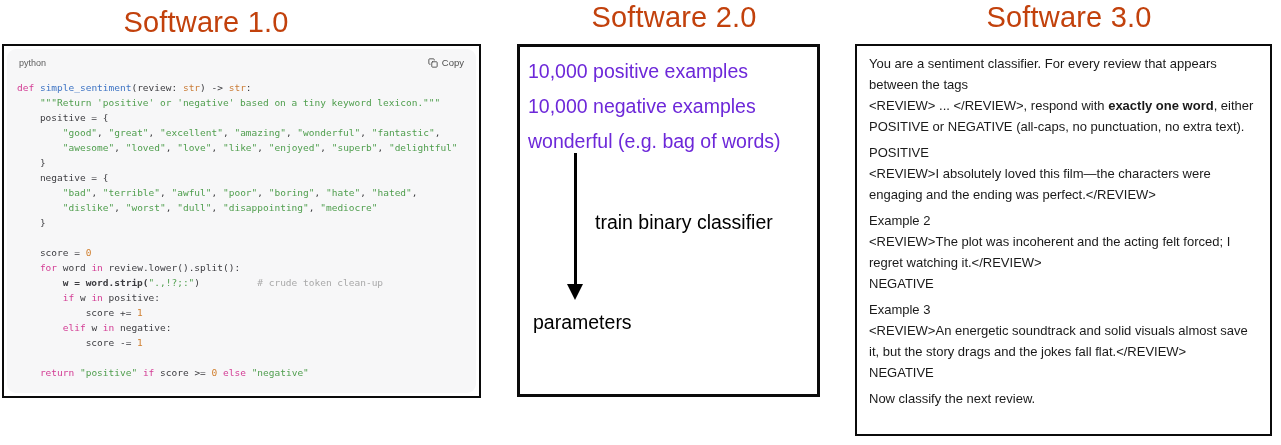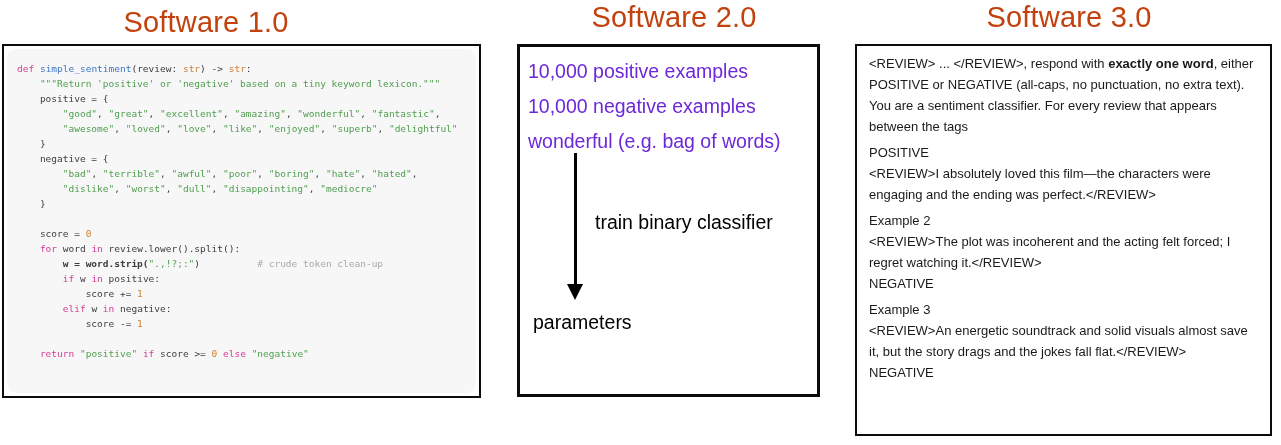--- a/index.html
+++ b/index.html
@@ -43,20 +43,32 @@
 <body>
 
 <div class="canvas">
 
   <div class="title t1">Software 1.0</div>
   <div class="title t2">Software 2.0</div>
   <div class="title t3">Software 3.0</div>
 
   <div class="box1">
     <div class="codeblock">
+      <div class="codehead">
+        <span class="lang">python</span>
+        <button class="copybtn">
+          <span style="display:inline-flex;">
+            <svg width="10" height="10" viewBox="0 0 24 24" fill="none" stroke="#4f4f4f" stroke-width="2.2" stroke-linecap="round" stroke-linejoin="round">
+              <rect x="9" y="9" width="13" height="13" rx="2"></rect>
+              <path d="M5 15H4a2 2 0 0 1-2-2V4a2 2 0 0 1 2-2h9a2 2 0 0 1 2 2v1"></path>
+            </svg>
+          </span>
+          <span>Copy</span>
+        </button>
+      </div>
       <pre class="code" id="code"><span class="tk-k" style="color: rgb(211, 60, 148);">def</span><span class="tk-p" style="color: rgb(60, 60, 64);"> </span><span class="tk-f" style="color: rgb(62, 116, 196);">simple_sentiment</span><span class="tk-p" style="color: rgb(60, 60, 64);">(review: </span><span class="tk-b" style="color: rgb(202, 124, 54);">str</span><span class="tk-p" style="color: rgb(60, 60, 64);">) -&gt; </span><span class="tk-b" style="color: rgb(202, 124, 54);">str</span><span class="tk-p" style="color: rgb(60, 60, 64);">:</span>
 <span class="tk-p" style="color: rgb(60, 60, 64);">    </span><span class="tk-s" style="color: rgb(79, 158, 77);">"""Return 'positive' or 'negative' based on a tiny keyword lexicon."""</span>
 <span class="tk-p" style="color: rgb(60, 60, 64);">    positive = {</span>
 <span class="tk-p" style="color: rgb(60, 60, 64);">        </span><span class="tk-s" style="color: rgb(79, 158, 77);">"good"</span><span class="tk-p" style="color: rgb(60, 60, 64);">, </span><span class="tk-s" style="color: rgb(79, 158, 77);">"great"</span><span class="tk-p" style="color: rgb(60, 60, 64);">, </span><span class="tk-s" style="color: rgb(79, 158, 77);">"excellent"</span><span class="tk-p" style="color: rgb(60, 60, 64);">, </span><span class="tk-s" style="color: rgb(79, 158, 77);">"amazing"</span><span class="tk-p" style="color: rgb(60, 60, 64);">, </span><span class="tk-s" style="color: rgb(79, 158, 77);">"wonderful"</span><span class="tk-p" style="color: rgb(60, 60, 64);">, </span><span class="tk-s" style="color: rgb(79, 158, 77);">"fantastic"</span><span class="tk-p" style="color: rgb(60, 60, 64);">,</span>
 <span class="tk-p" style="color: rgb(60, 60, 64);">        </span><span class="tk-s" style="color: rgb(79, 158, 77);">"awesome"</span><span class="tk-p" style="color: rgb(60, 60, 64);">, </span><span class="tk-s" style="color: rgb(79, 158, 77);">"loved"</span><span class="tk-p" style="color: rgb(60, 60, 64);">, </span><span class="tk-s" style="color: rgb(79, 158, 77);">"love"</span><span class="tk-p" style="color: rgb(60, 60, 64);">, </span><span class="tk-s" style="color: rgb(79, 158, 77);">"like"</span><span class="tk-p" style="color: rgb(60, 60, 64);">, </span><span class="tk-s" style="color: rgb(79, 158, 77);">"enjoyed"</span><span class="tk-p" style="color: rgb(60, 60, 64);">, </span><span class="tk-s" style="color: rgb(79, 158, 77);">"superb"</span><span class="tk-p" style="color: rgb(60, 60, 64);">, </span><span class="tk-s" style="color: rgb(79, 158, 77);">"delightful"</span>
 <span class="tk-p" style="color: rgb(60, 60, 64);">    }</span>
 <span class="tk-p" style="color: rgb(60, 60, 64);">    negative = {</span>
 <span class="tk-p" style="color: rgb(60, 60, 64);">        </span><span class="tk-s" style="color: rgb(79, 158, 77);">"bad"</span><span class="tk-p" style="color: rgb(60, 60, 64);">, </span><span class="tk-s" style="color: rgb(79, 158, 77);">"terrible"</span><span class="tk-p" style="color: rgb(60, 60, 64);">, </span><span class="tk-s" style="color: rgb(79, 158, 77);">"awful"</span><span class="tk-p" style="color: rgb(60, 60, 64);">, </span><span class="tk-s" style="color: rgb(79, 158, 77);">"poor"</span><span class="tk-p" style="color: rgb(60, 60, 64);">, </span><span class="tk-s" style="color: rgb(79, 158, 77);">"boring"</span><span class="tk-p" style="color: rgb(60, 60, 64);">, </span><span class="tk-s" style="color: rgb(79, 158, 77);">"hate"</span><span class="tk-p" style="color: rgb(60, 60, 64);">, </span><span class="tk-s" style="color: rgb(79, 158, 77);">"hated"</span><span class="tk-p" style="color: rgb(60, 60, 64);">,</span>
 <span class="tk-p" style="color: rgb(60, 60, 64);">        </span><span class="tk-s" style="color: rgb(79, 158, 77);">"dislike"</span><span class="tk-p" style="color: rgb(60, 60, 64);">, </span><span class="tk-s" style="color: rgb(79, 158, 77);">"worst"</span><span class="tk-p" style="color: rgb(60, 60, 64);">, </span><span class="tk-s" style="color: rgb(79, 158, 77);">"dull"</span><span class="tk-p" style="color: rgb(60, 60, 64);">, </span><span class="tk-s" style="color: rgb(79, 158, 77);">"disappointing"</span><span class="tk-p" style="color: rgb(60, 60, 64);">, </span><span class="tk-s" style="color: rgb(79, 158, 77);">"mediocre"</span>
 <span class="tk-p" style="color: rgb(60, 60, 64);">    }</span>
@@ -83,32 +95,35 @@
         </div>
       <div class="shaft"></div>
       <div class="head"></div>
       <div class="trainlabel">train binary classifier</div>
       <div class="paramslabel">parameters</div>
     </div>
   </div>
 
   <div class="box3" id="p3">
       <div class="para">
+        <div><span>You are a sentiment classifier. For every review that appears between the tags</span></div>
         <div><span>&lt;REVIEW&gt; ... &lt;/REVIEW&gt;, respond with </span><b>exactly one word</b><span>, either POSITIVE or NEGATIVE (all-caps, no punctuation, no extra text).</span></div>
-        <div><span>You are a sentiment classifier. For every review that appears between the tags</span></div>
       </div>
       <div class="para">
         <div><span>POSITIVE</span></div>
         <div><span>&lt;REVIEW&gt;I absolutely loved this film—the characters were engaging and the ending was perfect.&lt;/REVIEW&gt;</span></div>
       </div>
       <div class="para">
         <div><span>Example 2</span></div>
         <div><span>&lt;REVIEW&gt;The plot was incoherent and the acting felt forced; I regret watching it.&lt;/REVIEW&gt;</span></div>
         <div><span>NEGATIVE</span></div>
       </div>
       <div class="para">
         <div><span>Example 3</span></div>
         <div><span>&lt;REVIEW&gt;An energetic soundtrack and solid visuals almost save it, but the story drags and the jokes fall flat.&lt;/REVIEW&gt;</span></div>
         <div><span>NEGATIVE</span></div>
       </div>
+      <div class="para">
+        <div><span>Now classify the next review.</span></div>
+      </div>
     </div>
 
 </div>
 
 </body></html>

